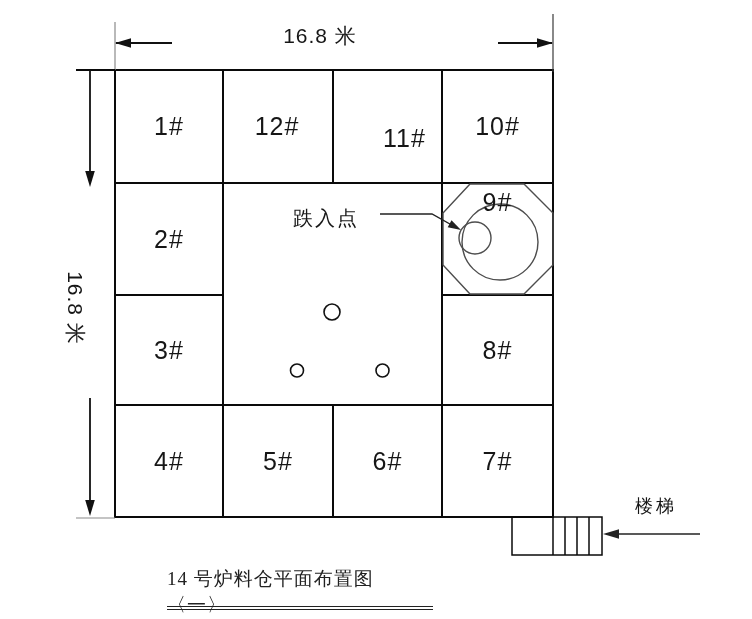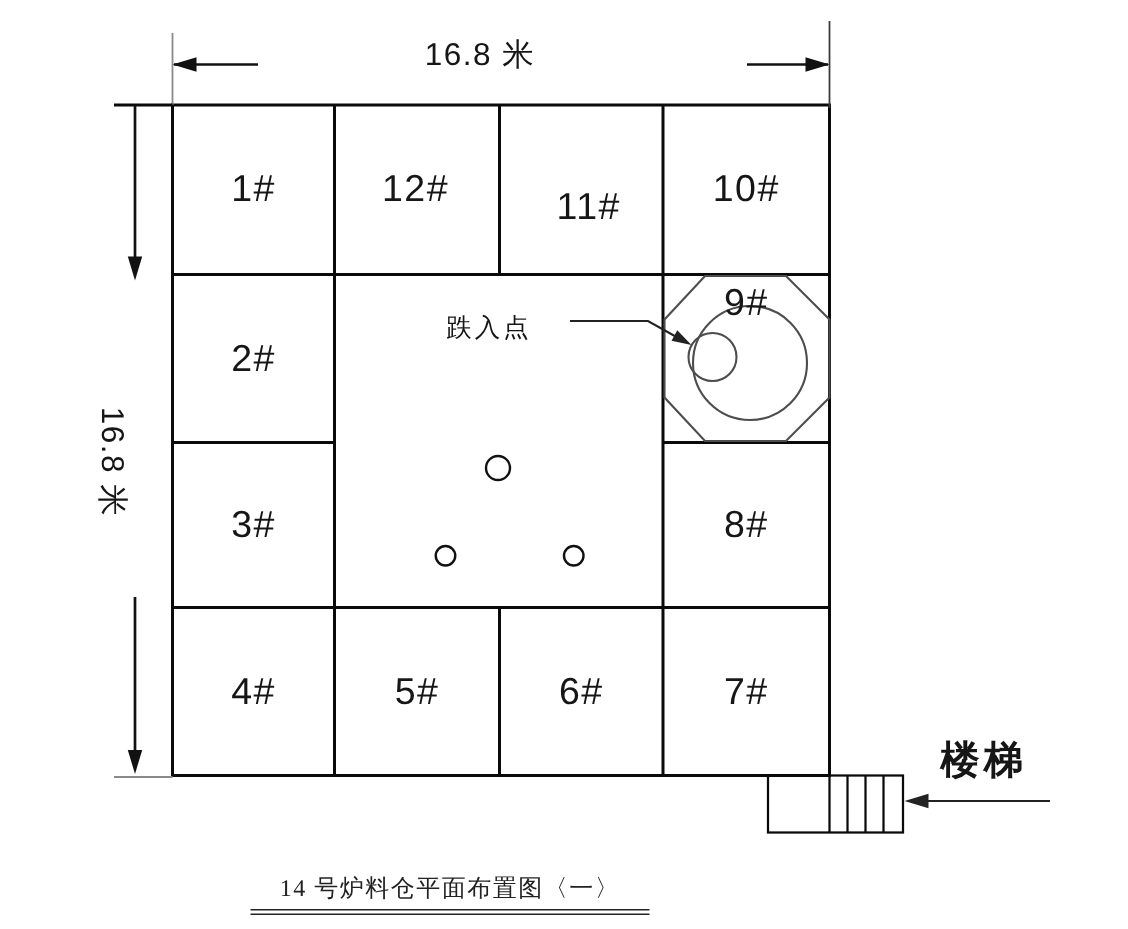--- a/index.html
+++ b/index.html
@@ -10,27 +10,27 @@
   #drawing{position:absolute;left:0;top:0;}
   .lbl{position:absolute;display:flex;align-items:center;justify-content:center;
        color:#161616;white-space:nowrap;}
   .cell-lbl{font-size:25px;letter-spacing:1px;}
   .dim-lbl{font-size:21px;letter-spacing:1px;}
   .cjk{font-family:"Liberation Serif",serif;}
   .rot90{transform:rotate(90deg);}
   #caption{
     position:absolute;left:167px;top:580px;width:266px;height:24px;
     display:flex;align-items:center;justify-content:center;
-    font-family:"Liberation Serif",serif;font-size:16px;letter-spacing:1px;color:#222;
+    font-family:"Liberation Serif",serif;font-size:19px;letter-spacing:1px;color:#222;
     border-bottom:4px double #222;padding-bottom:2px;
   }
   
   .c1 {left:115px;top:70px; width:108px;height:113px;}
   .c12{left:223px;top:70px; width:108px;height:113px;}
-  .c11{left:338px;top:70px; width:109px;height:137px;}
+  .c11{left:350px;top:70px; width:109px;height:137px;}
   .c10{left:442px;top:70px; width:111px;height:113px;text-align:right;}
   .c2 {left:115px;top:183px;width:108px;height:112px;}
   .c9 {left:442px;top:186px;width:111px;height:32px;}
   .c3 {left:115px;top:295px;width:108px;height:110px;}
   .c8 {left:442px;top:295px;width:111px;height:110px;}
   .c4 {left:115px;top:405px;width:108px;height:112px;}
   .c5 {left:223px;top:405px;width:110px;height:112px;}
   .c6 {left:333px;top:405px;width:109px;height:112px;}
   .c7 {left:442px;top:405px;width:111px;height:112px;}
 </style>
@@ -111,18 +111,18 @@
   <div class="lbl cell-lbl c10">10#</div>
   <div class="lbl cell-lbl c2">2#</div>
   <div class="lbl cell-lbl c9">9#</div>
   <div class="lbl cell-lbl c3">3#</div>
   <div class="lbl cell-lbl c8">8#</div>
   <div class="lbl cell-lbl c4">4#</div>
   <div class="lbl cell-lbl c5">5#</div>
   <div class="lbl cell-lbl c6">6#</div>
   <div class="lbl cell-lbl c7">7#</div>
 
-  <div class="lbl cjk" style="left:290px;top:206px;width:72px;height:24px;font-size:17px;letter-spacing:2px;">跌入点</div>
+  <div class="lbl cjk" style="left:290px;top:206px;width:72px;height:24px;font-size:20px;letter-spacing:2px;">跌入点</div>
 
-  <div class="lbl cjk" style="left:626px;top:495px;width:60px;height:22px;font-size:26px;letter-spacing:3px;font-weight:bold;">楼梯</div>
+  <div class="lbl cjk" style="left:626px;top:495px;width:60px;height:22px;font-size:18px;letter-spacing:3px;">楼梯</div>
 
   <div id="caption">14 号炉料仓平面布置图〈一〉</div>
 </div>
 
 </body></html>

